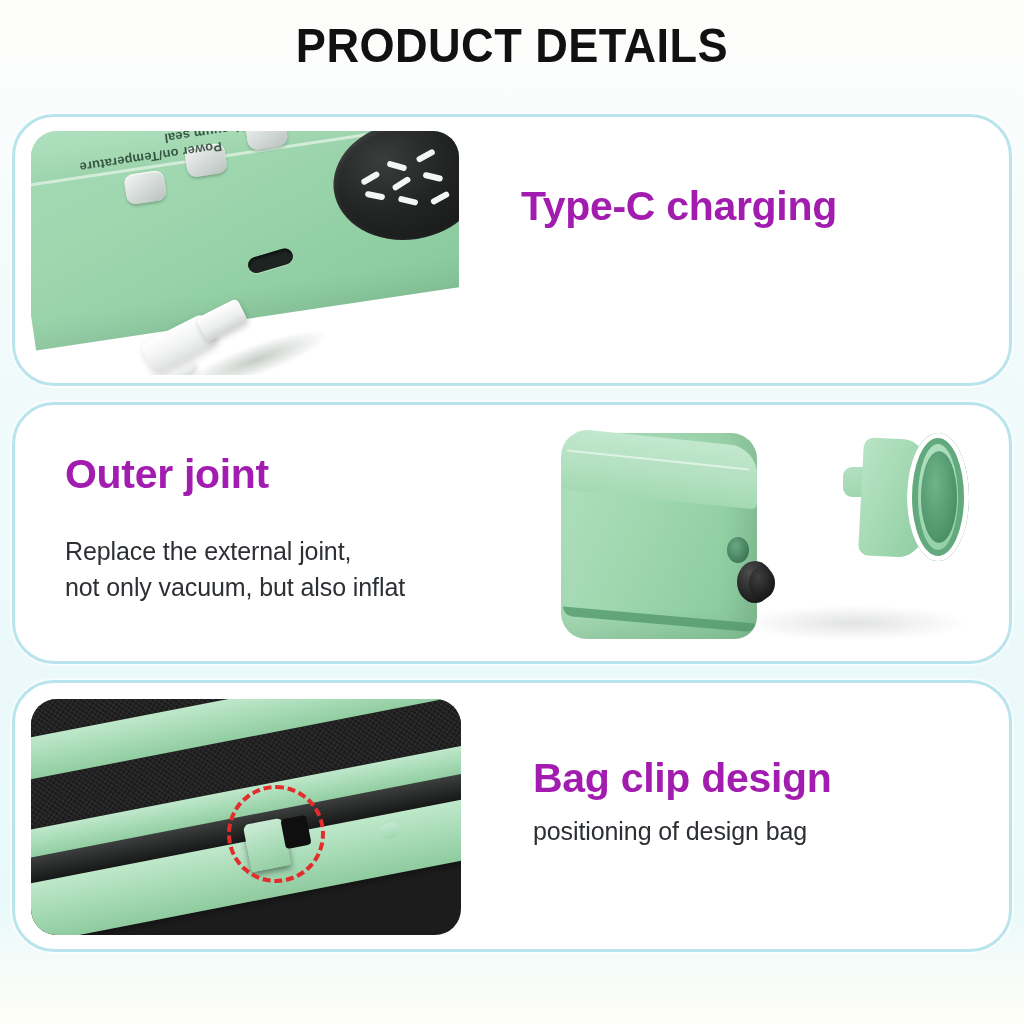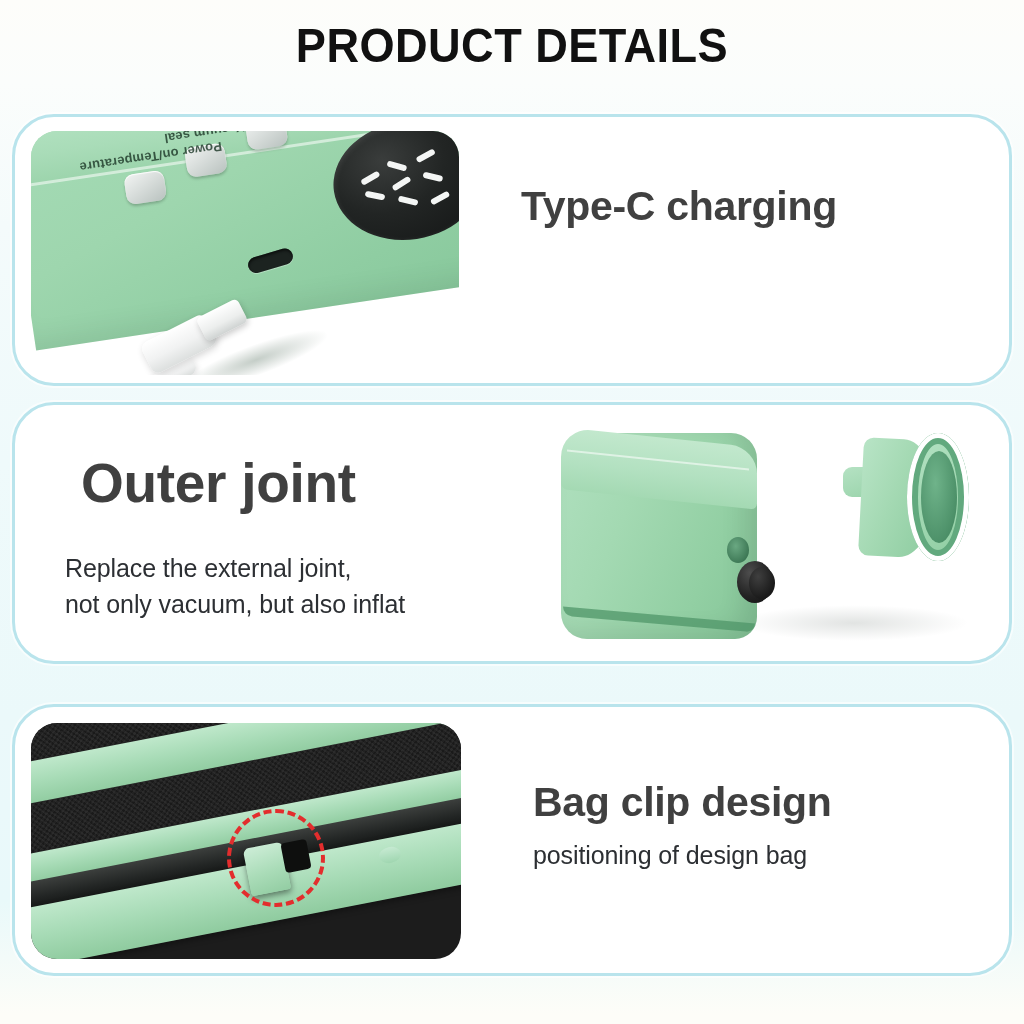--- a/index.html
+++ b/index.html
@@ -45,51 +45,51 @@
     left: 12px;
     width: 1000px;
     background: #ffffff;
     border: 3px solid #b9e4ec;
     border-radius: 40px;
     box-shadow: 0 0 0 2px rgba(255,255,255,0.6);
     overflow: hidden;
   }
   #card-1 { top: 114px;  height: 272px; border-radius: 42px; }
   #card-2 { top: 402px;  height: 262px; border-radius: 42px; }
-  #card-3 { top: 680px;  height: 272px; border-radius: 42px; margin-top: 24px; }
+  #card-3 { top: 680px;  height: 272px; border-radius: 42px; }
 
   .card-inner {
     position: relative;
     width: 100%;
     height: 100%;
   }
 
   
   .txt-block { position: absolute; }
 
   .feat-heading {
-    color: #404040;
+    color: #a21caf;
     font-weight: bold;
     font-family: "Liberation Sans", sans-serif;
     letter-spacing: -0.3px;
     text-shadow: 0 1px 1px rgba(255,255,255,0.85);
   }
   .feat-body {
     color: #2c2f33;
     font-family: "Liberation Sans", sans-serif;
     font-weight: 400;
     line-height: 1.42;
     letter-spacing: -0.1px;
   }
 
   #text-1 { right: 58px; top: 66px; text-align: left; width: 430px; }
   #text-1 .feat-heading { font-size: 41px; }
 
   #text-2 { left: 50px; top: 46px; width: 470px; }
-  #text-2 .feat-heading { font-size: 55px; margin-bottom: 26px; margin-left: 16px; }
+  #text-2 .feat-heading { font-size: 41px; margin-bottom: 26px; }
   #text-2 .feat-body { font-size: 25px; margin-top: 36px; }
 
   #text-3 { right: 56px; top: 72px; width: 420px; }
   #text-3 .feat-heading { font-size: 41px; margin-bottom: 12px; }
   #text-3 .feat-body { font-size: 25px; }
 
   
   .photo {
     position: absolute;
     border-radius: 26px;

